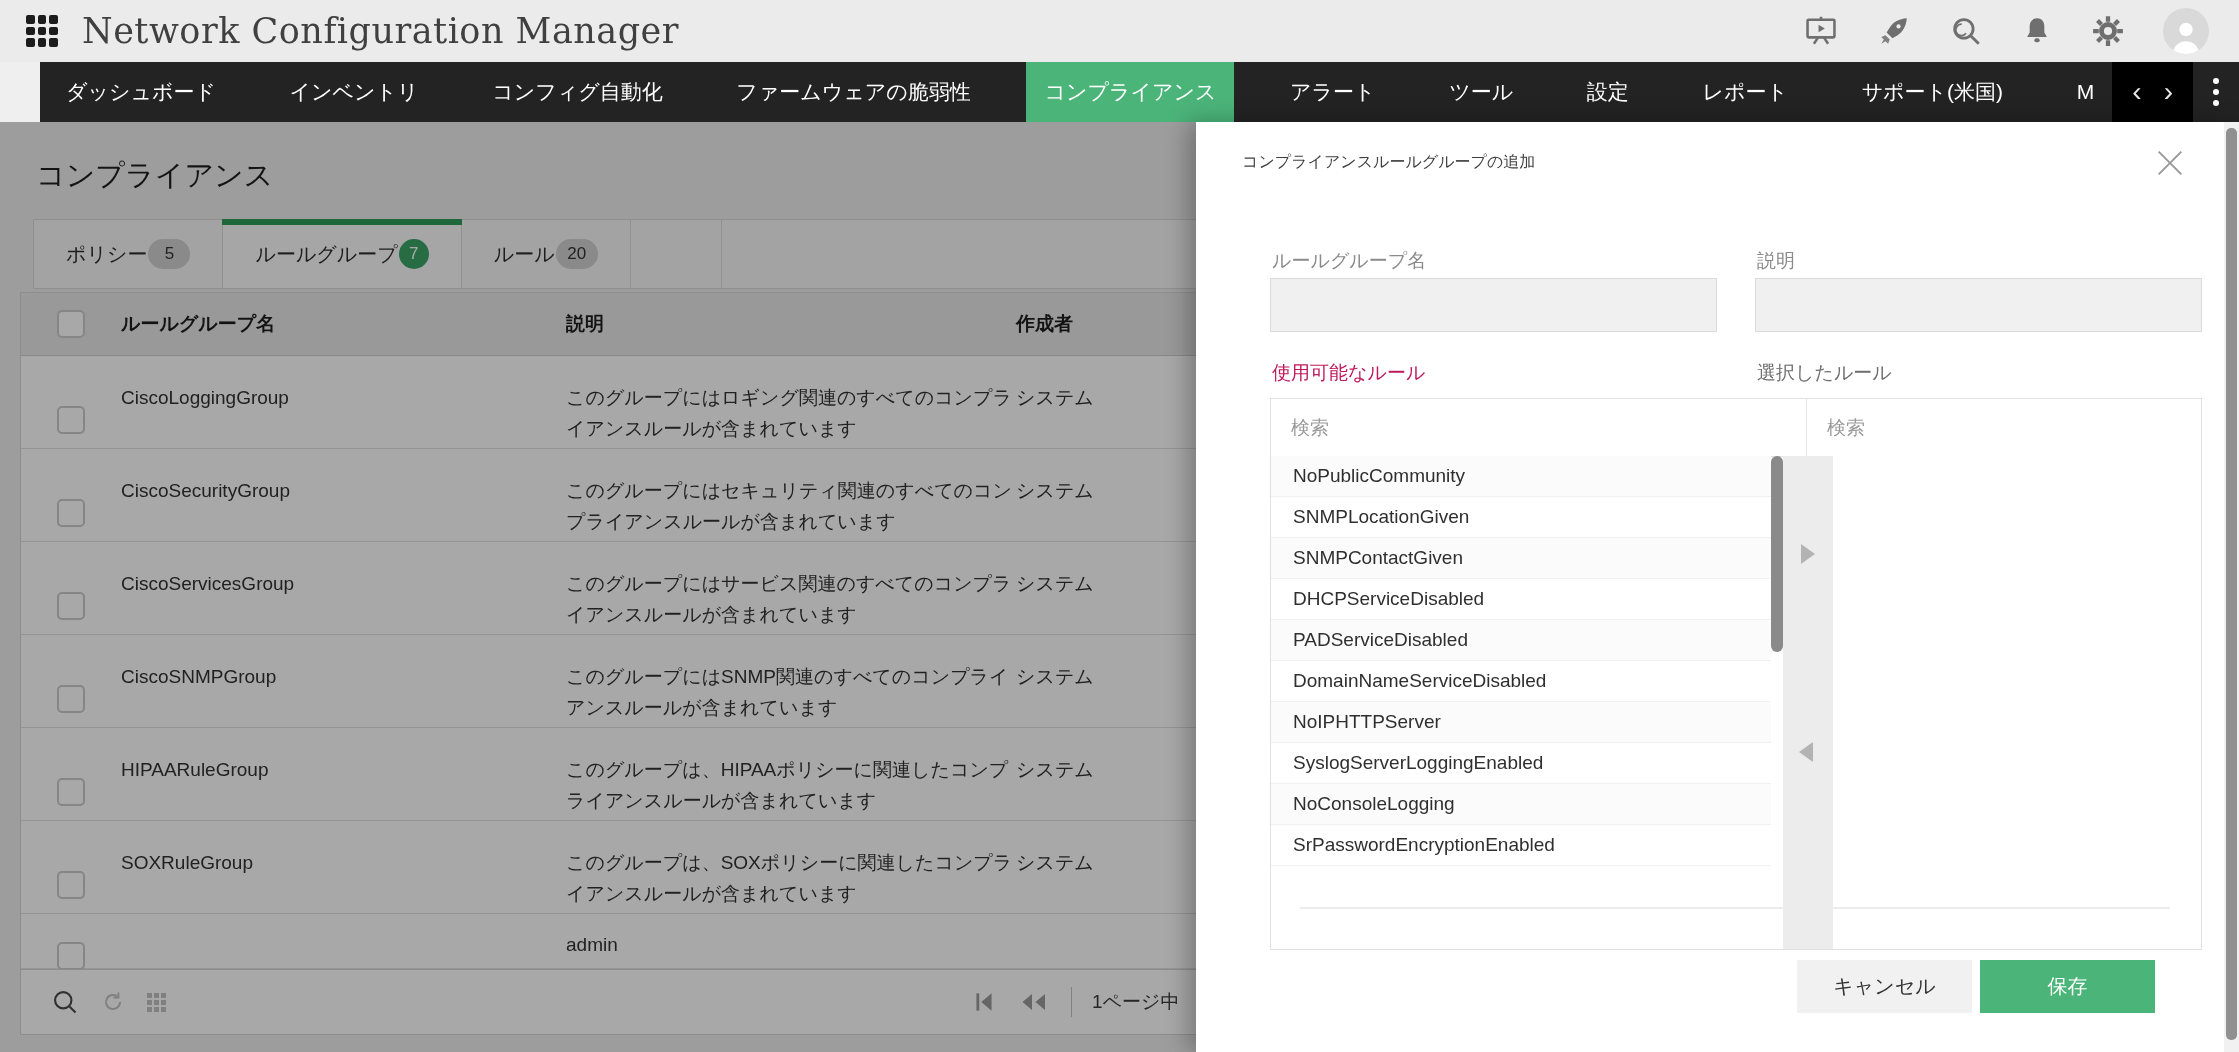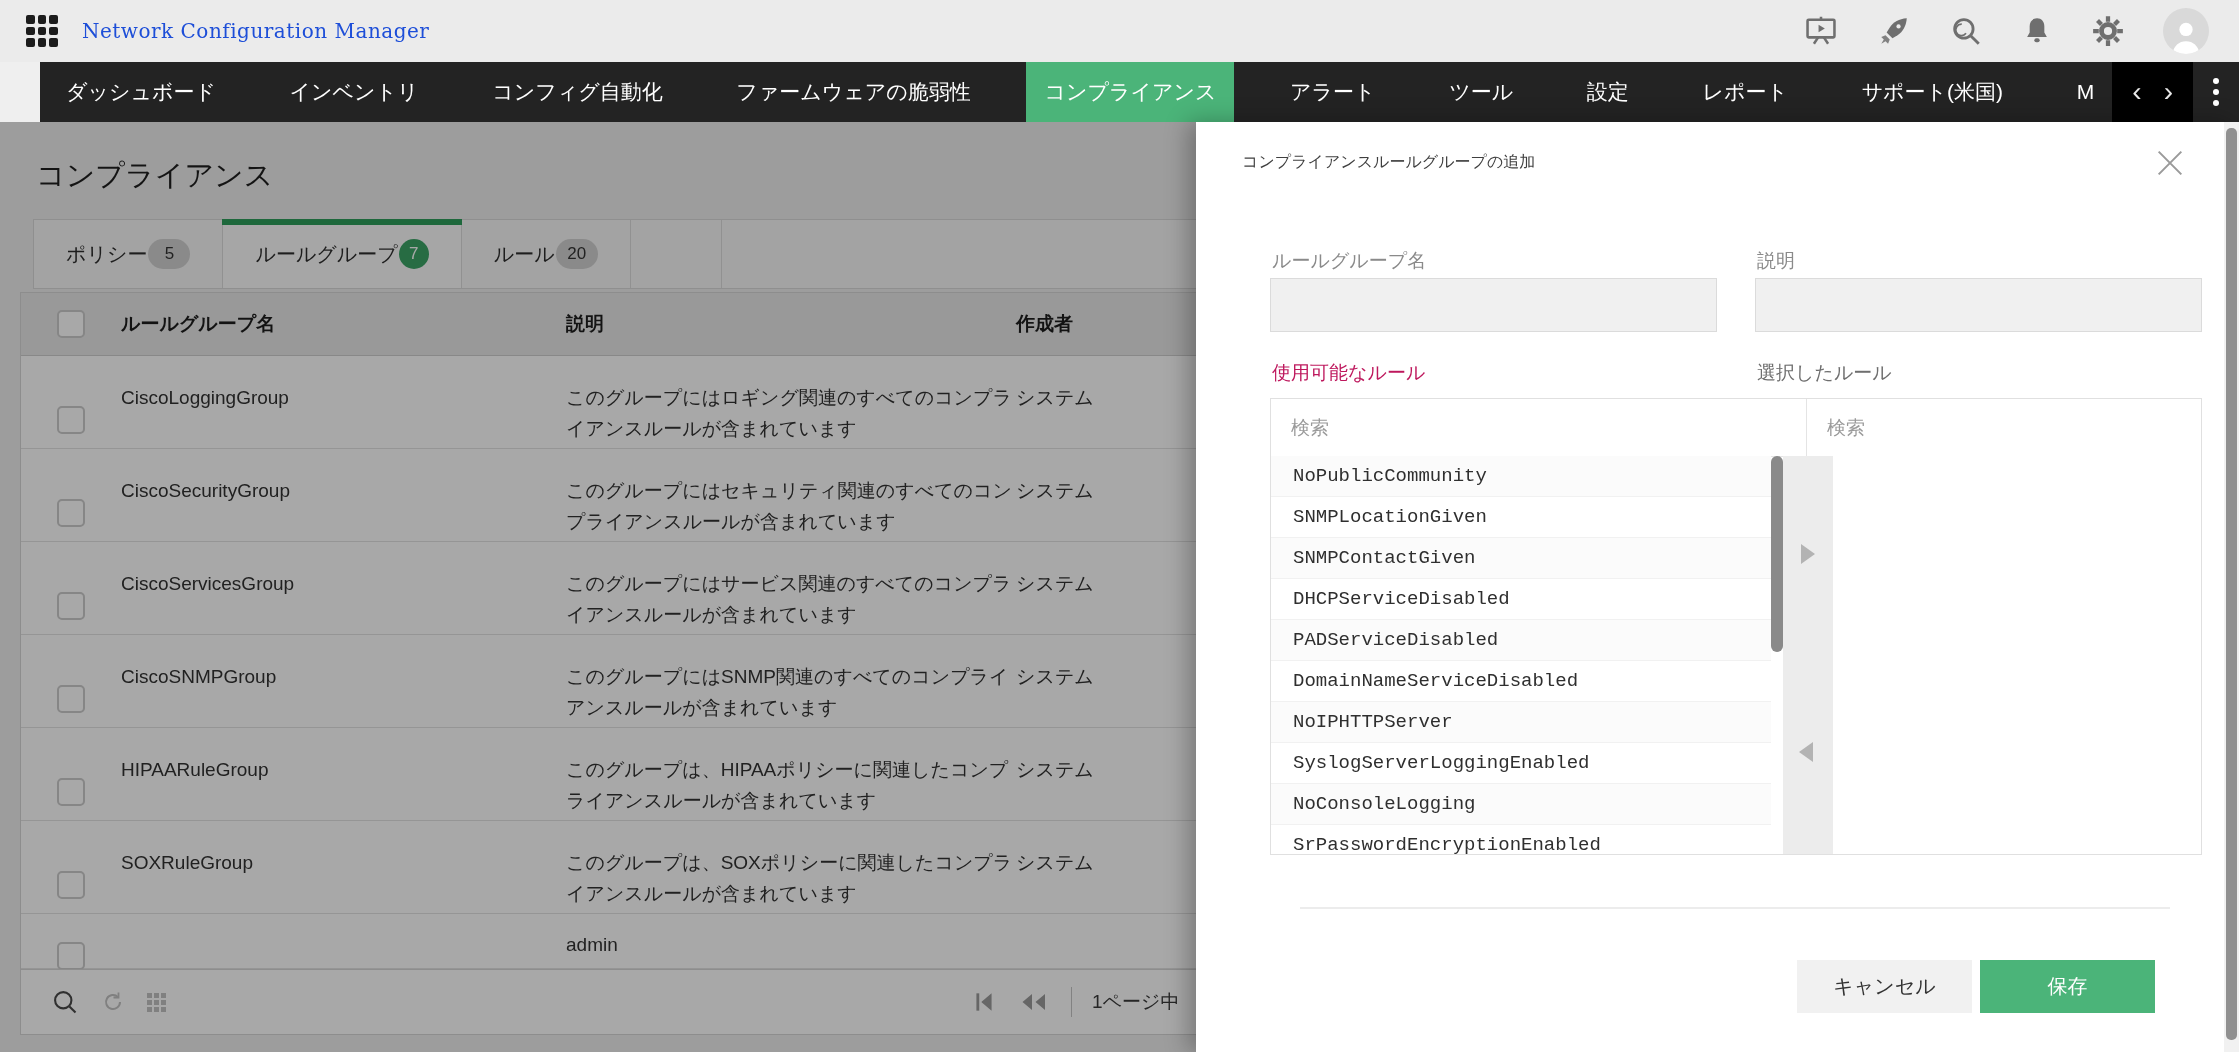--- a/index.html
+++ b/index.html
@@ -3,21 +3,21 @@
 <meta charset="utf-8">
 <style>
   html,body{margin:0;padding:0;background:#cfcfcf;}
   .screen{position:relative;width:2239px;height:1052px;overflow:hidden;background:#efefef;
     font-family:"Liberation Sans",sans-serif;color:#222;}
 
   
   .app-header{position:absolute;top:0;left:0;right:0;height:62px;background:#ebebeb;display:flex;align-items:center;}
   .grid-icon{width:32px;height:32px;margin-left:26px;display:grid;grid-template-columns:repeat(3,1fr);grid-template-rows:repeat(3,1fr);gap:3px;cursor:pointer;}
   .grid-icon span{background:#1c1c1c;border-radius:2px;}
-  .app-title{font-family:"DejaVu Serif","Liberation Serif",serif;font-weight:400;font-size:20px;color:#1d4ed8;margin-left:24px;letter-spacing:.5px;}
+  .app-title{font-family:"DejaVu Serif","Liberation Serif",serif;font-weight:400;font-size:35px;color:#404040;margin-left:24px;letter-spacing:.5px;}
   .header-icons{margin-left:auto;display:flex;align-items:center;gap:38px;margin-right:30px;}
   .hicon{display:flex;align-items:center;justify-content:center;cursor:pointer;}
   .hicon svg{display:block;}
   .avatar{width:46px;height:46px;border-radius:50%;background:#d9d9d9;display:flex;align-items:flex-end;justify-content:center;overflow:hidden;}
 
   
   .nav{position:absolute;top:62px;left:0;right:0;height:60px;background:#232323;display:flex;align-items:stretch;margin-left:40px;}
   .nav-items{display:flex;flex:1;justify-content:space-between;align-items:stretch;padding-left:8px;}
   .nav-item{display:flex;align-items:center;padding:0 18px;color:#fff;font-size:21px;white-space:nowrap;cursor:pointer;}
   .nav-item.active{background:#4bb479;}
@@ -63,27 +63,27 @@
 
   
   .backdrop{position:absolute;top:122px;left:0;width:2239px;height:930px;background:rgba(0,0,0,0.34);}
 
   
   .modal{position:absolute;top:122px;left:1196px;width:1043px;height:930px;background:#fff;box-shadow:-8px 0 22px rgba(0,0,0,.28);}
   .m-title{position:absolute;top:30px;left:46px;font-size:16px;color:#3f3f3f;}
   .m-close{position:absolute;top:24px;right:52px;cursor:pointer;}
   .m-label{position:absolute;font-size:19px;color:#8a8a8a;}
   .m-input{position:absolute;width:447px;height:54px;background:#f0f0f0;border:1px solid #dbdbdb;box-sizing:border-box;font-size:19px;padding:0 14px;font-family:inherit;}
-  .dual{position:absolute;top:276px;left:74px;width:932px;height:457px;border:1px solid #e0e0e0;box-sizing:border-box;background:#fff;}
+  .dual{position:absolute;top:276px;left:74px;width:932px;height:552px;border:1px solid #e0e0e0;box-sizing:border-box;background:#fff;}
   .search-row{position:absolute;top:0;left:0;right:0;height:57px;border-bottom:1px solid #e4e4e4;display:flex;}
   .search-row input{border:none;outline:none;background:transparent;font-size:19px;padding:0 20px;font-family:inherit;color:#333;}
   .search-row input::placeholder{color:#9a9a9a;}
   .s-left{width:536px;box-sizing:border-box;border-right:1px solid #e4e4e4;display:flex;}
   .s-right{flex:1;display:flex;}
-  .dual-body{position:absolute;top:57px;left:0;right:0;bottom:0;font-family:Liberation Mono, monospace;}
+  .dual-body{position:absolute;top:57px;left:0;right:0;bottom:0;}
   .rules{position:absolute;top:0;left:0;width:500px;bottom:0;overflow:hidden;}
   .rule{height:40px;display:flex;align-items:center;padding-left:22px;font-size:19px;color:#2f2f2f;border-bottom:1px solid #f1f1f1;cursor:pointer;background:#fff;}
   .rule.odd{background:#fbfbfb;}
   .list-scroll{position:absolute;left:500px;top:0;width:12px;height:196px;background:#8a8a8a;border-radius:6px;cursor:pointer;}
   .gutter{position:absolute;left:512px;top:0;bottom:0;width:50px;background:#ececec;}
   .tri-right{position:absolute;left:530px;top:88px;width:0;height:0;border-left:14px solid #b3b3b3;border-top:10px solid transparent;border-bottom:10px solid transparent;cursor:pointer;}
   .tri-left{position:absolute;left:528px;top:286px;width:0;height:0;border-right:14px solid #b3b3b3;border-top:10px solid transparent;border-bottom:10px solid transparent;cursor:pointer;}
   .selected-list{position:absolute;left:562px;right:0;top:0;bottom:0;background:#fff;}
   .m-divider{position:absolute;top:785px;left:104px;width:870px;height:2px;background:#ececec;}
   .m-btn{position:absolute;top:838px;height:53px;width:175px;display:flex;align-items:center;justify-content:center;font-size:20px;cursor:pointer;box-sizing:border-box;}

